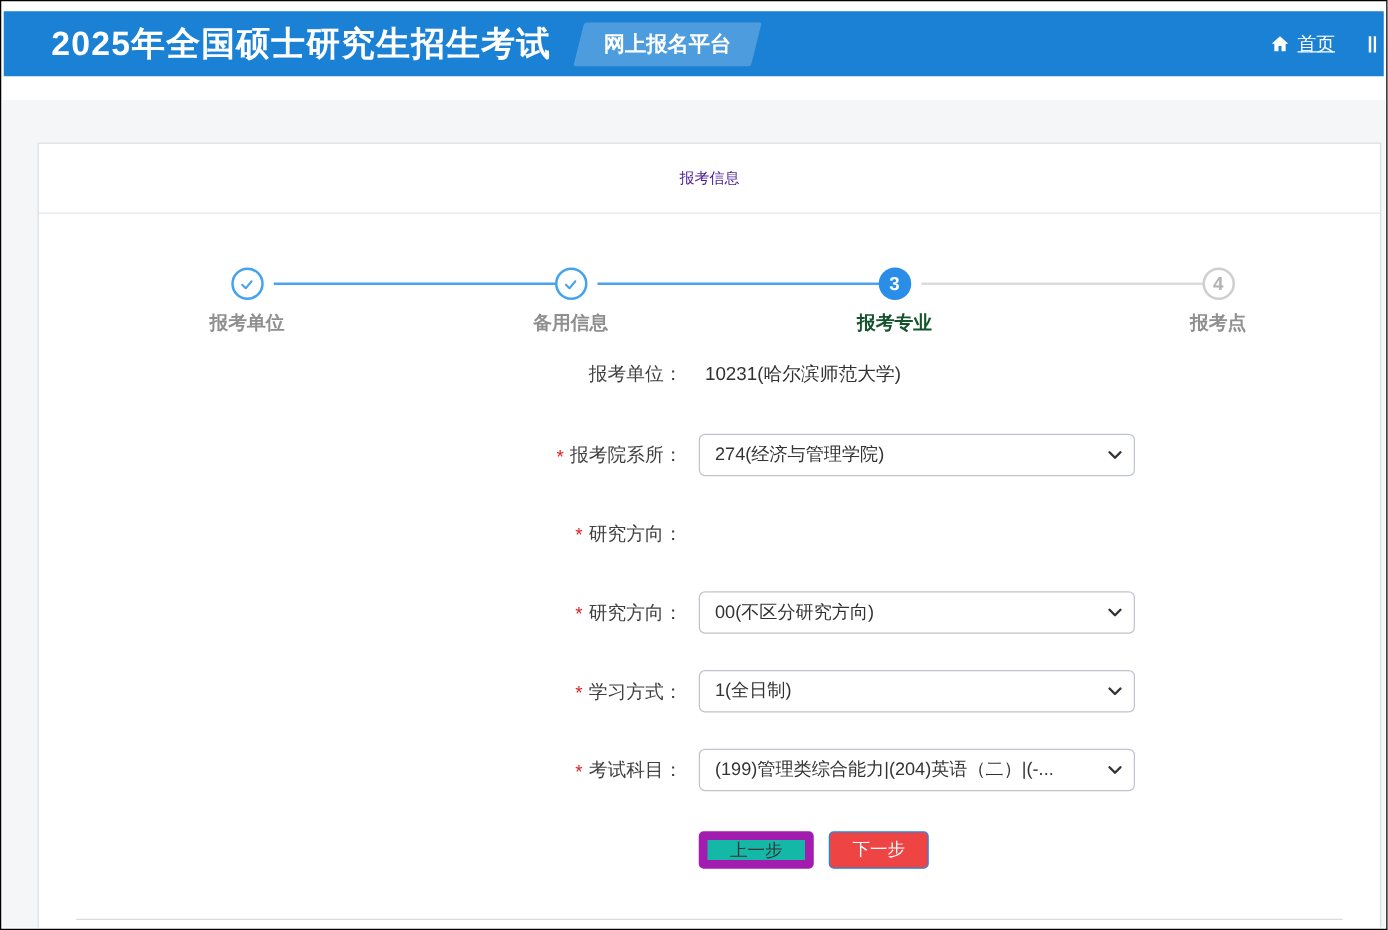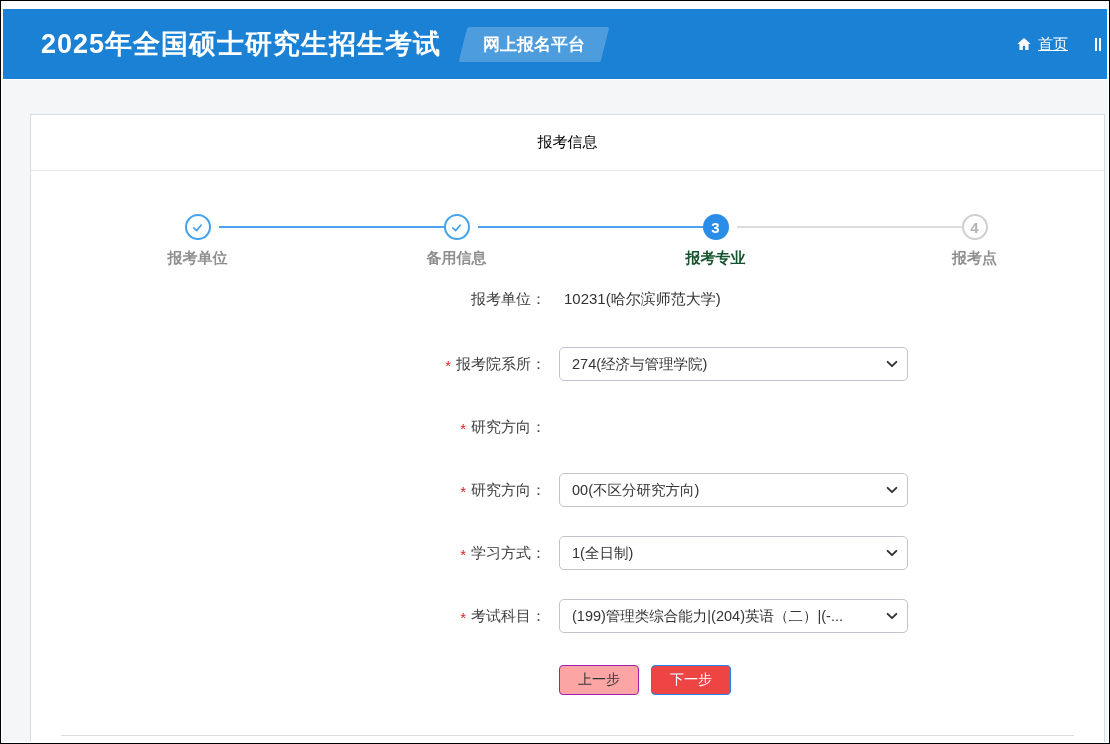--- a/index.html
+++ b/index.html
@@ -8,21 +8,21 @@
     position:relative;
     background:#fff;
     border:1px solid #000;
     font-family:"Liberation Sans","DejaVu Sans",sans-serif;
     overflow:hidden;
   }
 
   
   .header {
     margin:8px 2px 0 2px;
-    height:70px;
+    height:52px;
     background:#1b81d4;
     display:flex;
     align-items:center;
     padding:0 6px 0 20px;
   }
   .header-title {
     color:#fff;
     font-size:27px;
     font-weight:bold;
     margin-left:18px;
@@ -85,21 +85,21 @@
     background:#fff;
     border:1px solid #d9dce1;
   }
   .card-title-bar {
     height:56px;
     border-bottom:1px solid #e4e7eb;
     display:flex;
     align-items:center;
     justify-content:center;
   }
-  .card-title { font-size:15px; color:#000000; }
+  .card-title { font-size:12px; color:#4c1d95; }
 
   
   .steps {
     display:flex;
     margin-left:37px;
     margin-top:43px;
   }
   .step {
     width:280px;
     position:relative;
@@ -192,22 +192,22 @@
   }
   .btn {
     height:30px;
     padding:0 18px;
     border-radius:4px;
     font-family:inherit;
     font-size:14px;
     cursor:pointer;
   }
   .btn-prev {
-    background:#fca5a5;
-    border:1px solid #a21caf;
+    background:#14b8a6;
+    border:7px solid #a21caf;
     color:#333;
   }
   .btn-next {
     background:#ef4444;
     border:1px solid #1e87e8;
     color:#fff;
   }
 
   .bottom-divider {
     margin:40px 30px 0 30px;

